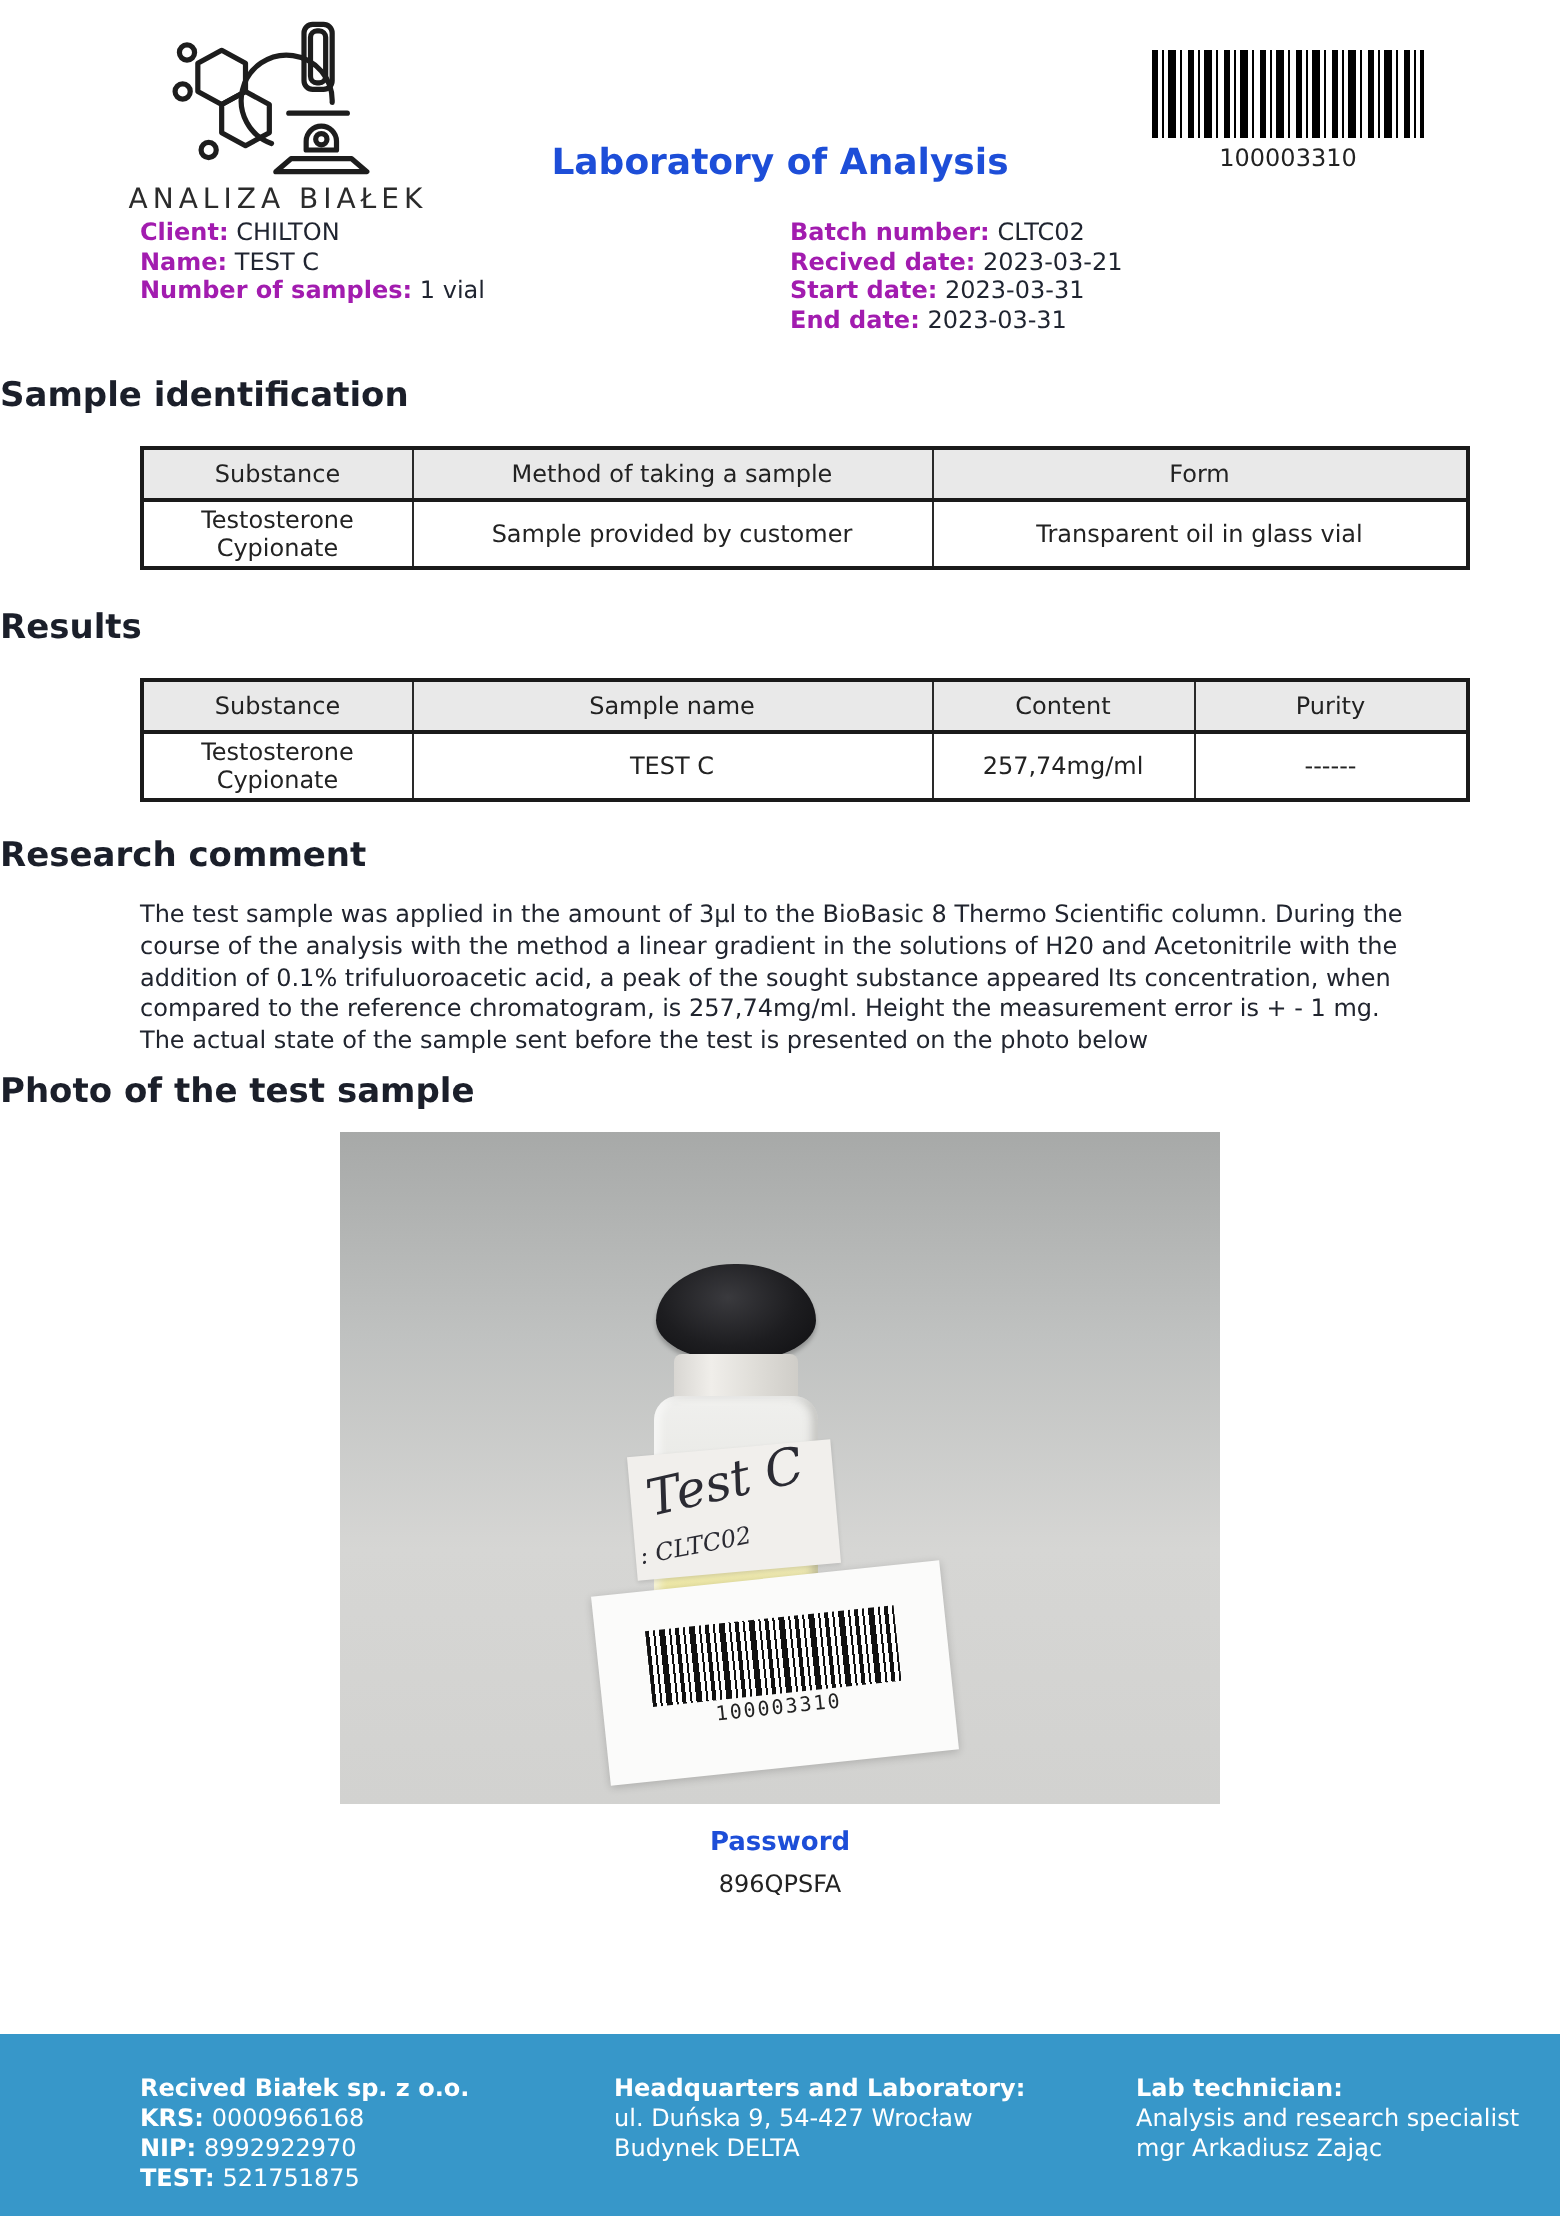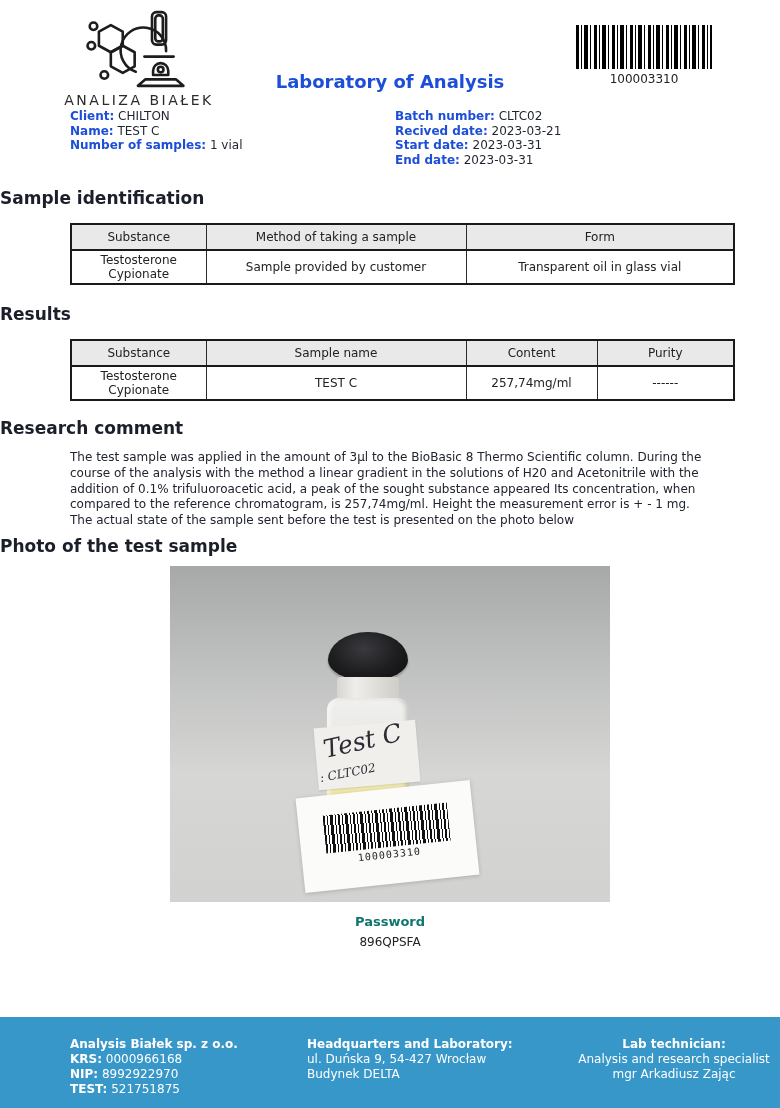--- a/index.html
+++ b/index.html
@@ -21,21 +21,21 @@
   }
   .barcode-num { margin-top:3px; font-size:12px; color:#222; }
   
   .doc-title { padding-top:71px; text-align:center; font-size:18px; font-weight:bold; color:#1d4ed8; }
   h2.section { text-align:left; font-size:17px; font-weight:bold; color:#1b1f2a; }
   
   .info-grid { display:flex; margin:17px 47px 0 70px; }
   .info-col { font-size:12px; line-height:14.6px; }
   .info-col.left { width:325px; }
   .info-col.right { flex:1; }
-  .info-col b { color:#1d4ed8; }
+  .info-col b { color:#a21caf; }
   
   .tbl { border-collapse:collapse; margin:15px 0 0 70px; width:663px; table-layout:fixed; }
   .tbl th, .tbl td {
     border:1px solid #2a2a2a; height:26px; text-align:center;
     font-size:12px; font-weight:normal; color:#222; padding:2px 4px;
   }
   .tbl { border:2px solid #1a1a1a; }
   .tbl th { background:#e9e9e9; border-bottom:2px solid #1a1a1a; }
   .mt-id { margin-top:21px; }
   .mt-res { margin-top:19px; }
@@ -84,33 +84,33 @@
     background:#fbfbfa; transform:rotate(-6deg);
     box-shadow:0 1px 4px rgba(0,0,0,0.18);
   }
   .photo-card-bars {
     width:125px; height:38px; margin:20px auto 0 auto;
     background:repeating-linear-gradient(90deg,#111 0 2px,#fff 2px 4px,#111 4px 5px,#fff 5px 7px,#111 7px 10px,#fff 10px 12px,#111 12px 13px,#fff 13px 15px);
   }
   .photo-card-num { text-align:center; margin-top:2px; font-size:10px; letter-spacing:1px; color:#222;
     font-family:"DejaVu Sans Mono","Liberation Mono",monospace; }
   
-  .password-label { margin-top:12px; text-align:center; font-size:13px; font-weight:bold; color:#0f766e; }
+  .password-label { margin-top:12px; text-align:center; font-size:13px; font-weight:bold; color:#1d4ed8; }
   .password-value { margin-top:6px; text-align:center; font-size:12px; color:#222; }
   
   .footer {
     position:absolute; left:0; bottom:0; width:780px; height:91px;
     background:#3797c9; color:#fff;
   }
   .footer-inner { display:flex; padding:20px 0 0 70px; }
   .f-col { font-size:12px; line-height:15px; }
   .f-col b { font-weight:bold; }
   .f-col.c1 { width:237px; }
   .f-col.c2 { width:261px; }
-  .f-col.c3 { flex:1;text-align:center; }
+  .f-col.c3 { flex:1; }
 </style>
 </head>
 <body>
 
 <div class="page">
 
   <div class="logo-block">
     <span>
       <svg class="logo-svg" width="110" height="78" viewBox="0 0 100 72" fill="none" stroke="#1d1d1d" stroke-width="2.4" stroke-linecap="round" stroke-linejoin="round">
 
@@ -219,21 +219,21 @@
       <div class="photo-card-num">100003310</div>
     </div>
   </div>
 
   <div class="password-label">Password</div>
   <div class="password-value">896QPSFA</div>
 
   <div class="footer">
     <div class="footer-inner">
       <div class="f-col c1">
-        <div><b>Analysis Białek sp. z o.o.</b></div>
+        <div><b>Recived Białek sp. z o.o.</b></div>
         <div><b>KRS:</b> <span>0000966168</span></div>
         <div><b>NIP:</b> <span>8992922970</span></div>
         <div><b>TEST:</b> <span>521751875</span></div>
       </div>
       <div class="f-col c2">
         <div><b>Headquarters and Laboratory:</b></div>
         <div>ul. Duńska 9, 54-427 Wrocław</div>
         <div>Budynek DELTA</div>
       </div>
       <div class="f-col c3">

